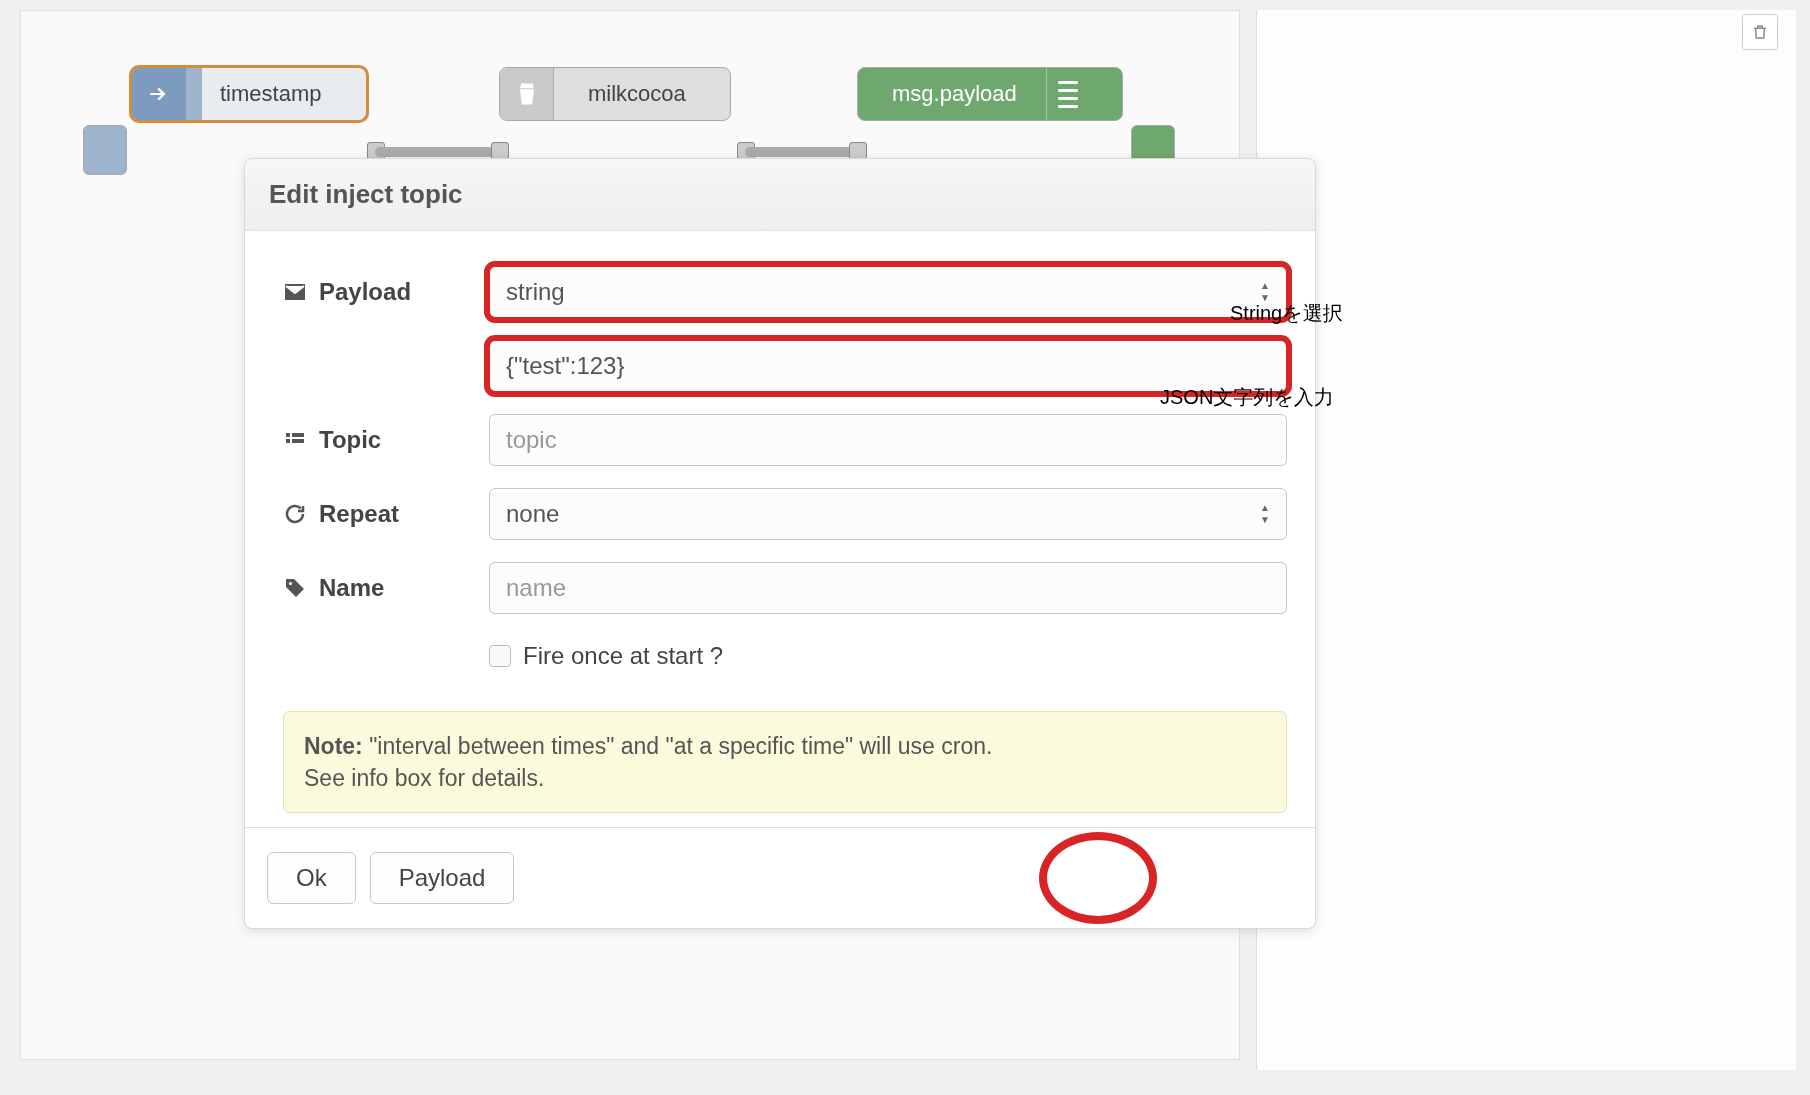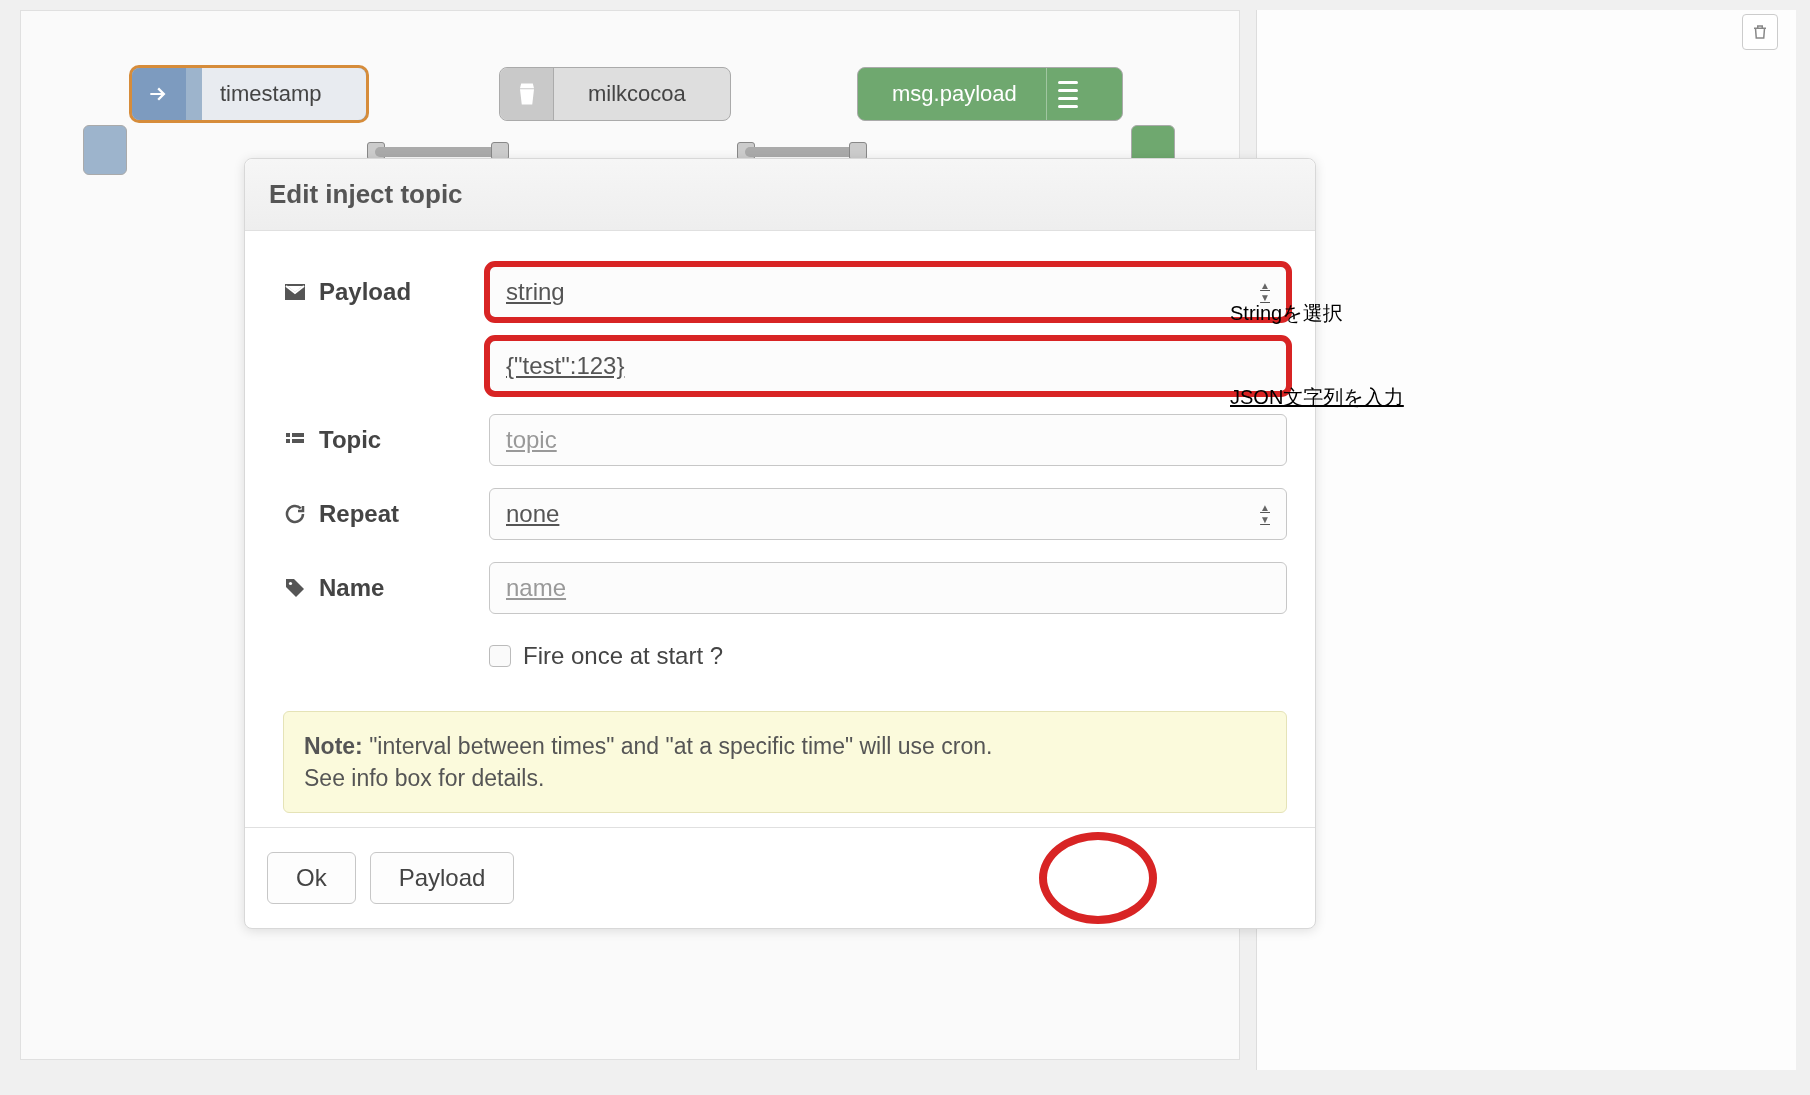--- a/index.html
+++ b/index.html
@@ -163,21 +163,21 @@
   .form-label svg { flex:none; }
   .form-control {
     flex:1;
     height: 52px;
     border:1px solid #c7c7c7;
     border-radius:6px;
     background:#fcfcfc;
     font-size:24px;
     color:#555;
     padding:0 16px;
-    display:flex; align-items:center; justify-content:space-between;text-decoration:underline;
+    display:flex; align-items:center; justify-content:space-between;
   }
   .form-control.input { color:#999; }
   .form-control.select .caret {
     display:flex; flex-direction:column; gap:2px; color:#666;
   }
   .form-control.select .caret::before { content:"▲"; font-size:10px; line-height:1;}
   .form-control.select .caret::after  { content:"▼"; font-size:10px; line-height:1;}
   .checkbox-row {
     margin-left:206px;
     display:flex; align-items:center; gap:12px;
@@ -376,13 +376,13 @@
         <span>Ok</span>
       </div>
     <div class="btn">
         <span>Payload</span>
       </div>
     <div class="ok-circle" style="left:794px; top:4px;"></div>
   </div>
 </div>
 
 <div class="annot" style="left:1230px; top:300px;">Stringを選択</div>
-<div class="annot" style="left:1230px; top:384px;text-decoration:underline;">JSON文字列を入力</div>
+<div class="annot" style="left:1160px; top:384px;">JSON文字列を入力</div>
 
 </body></html>

